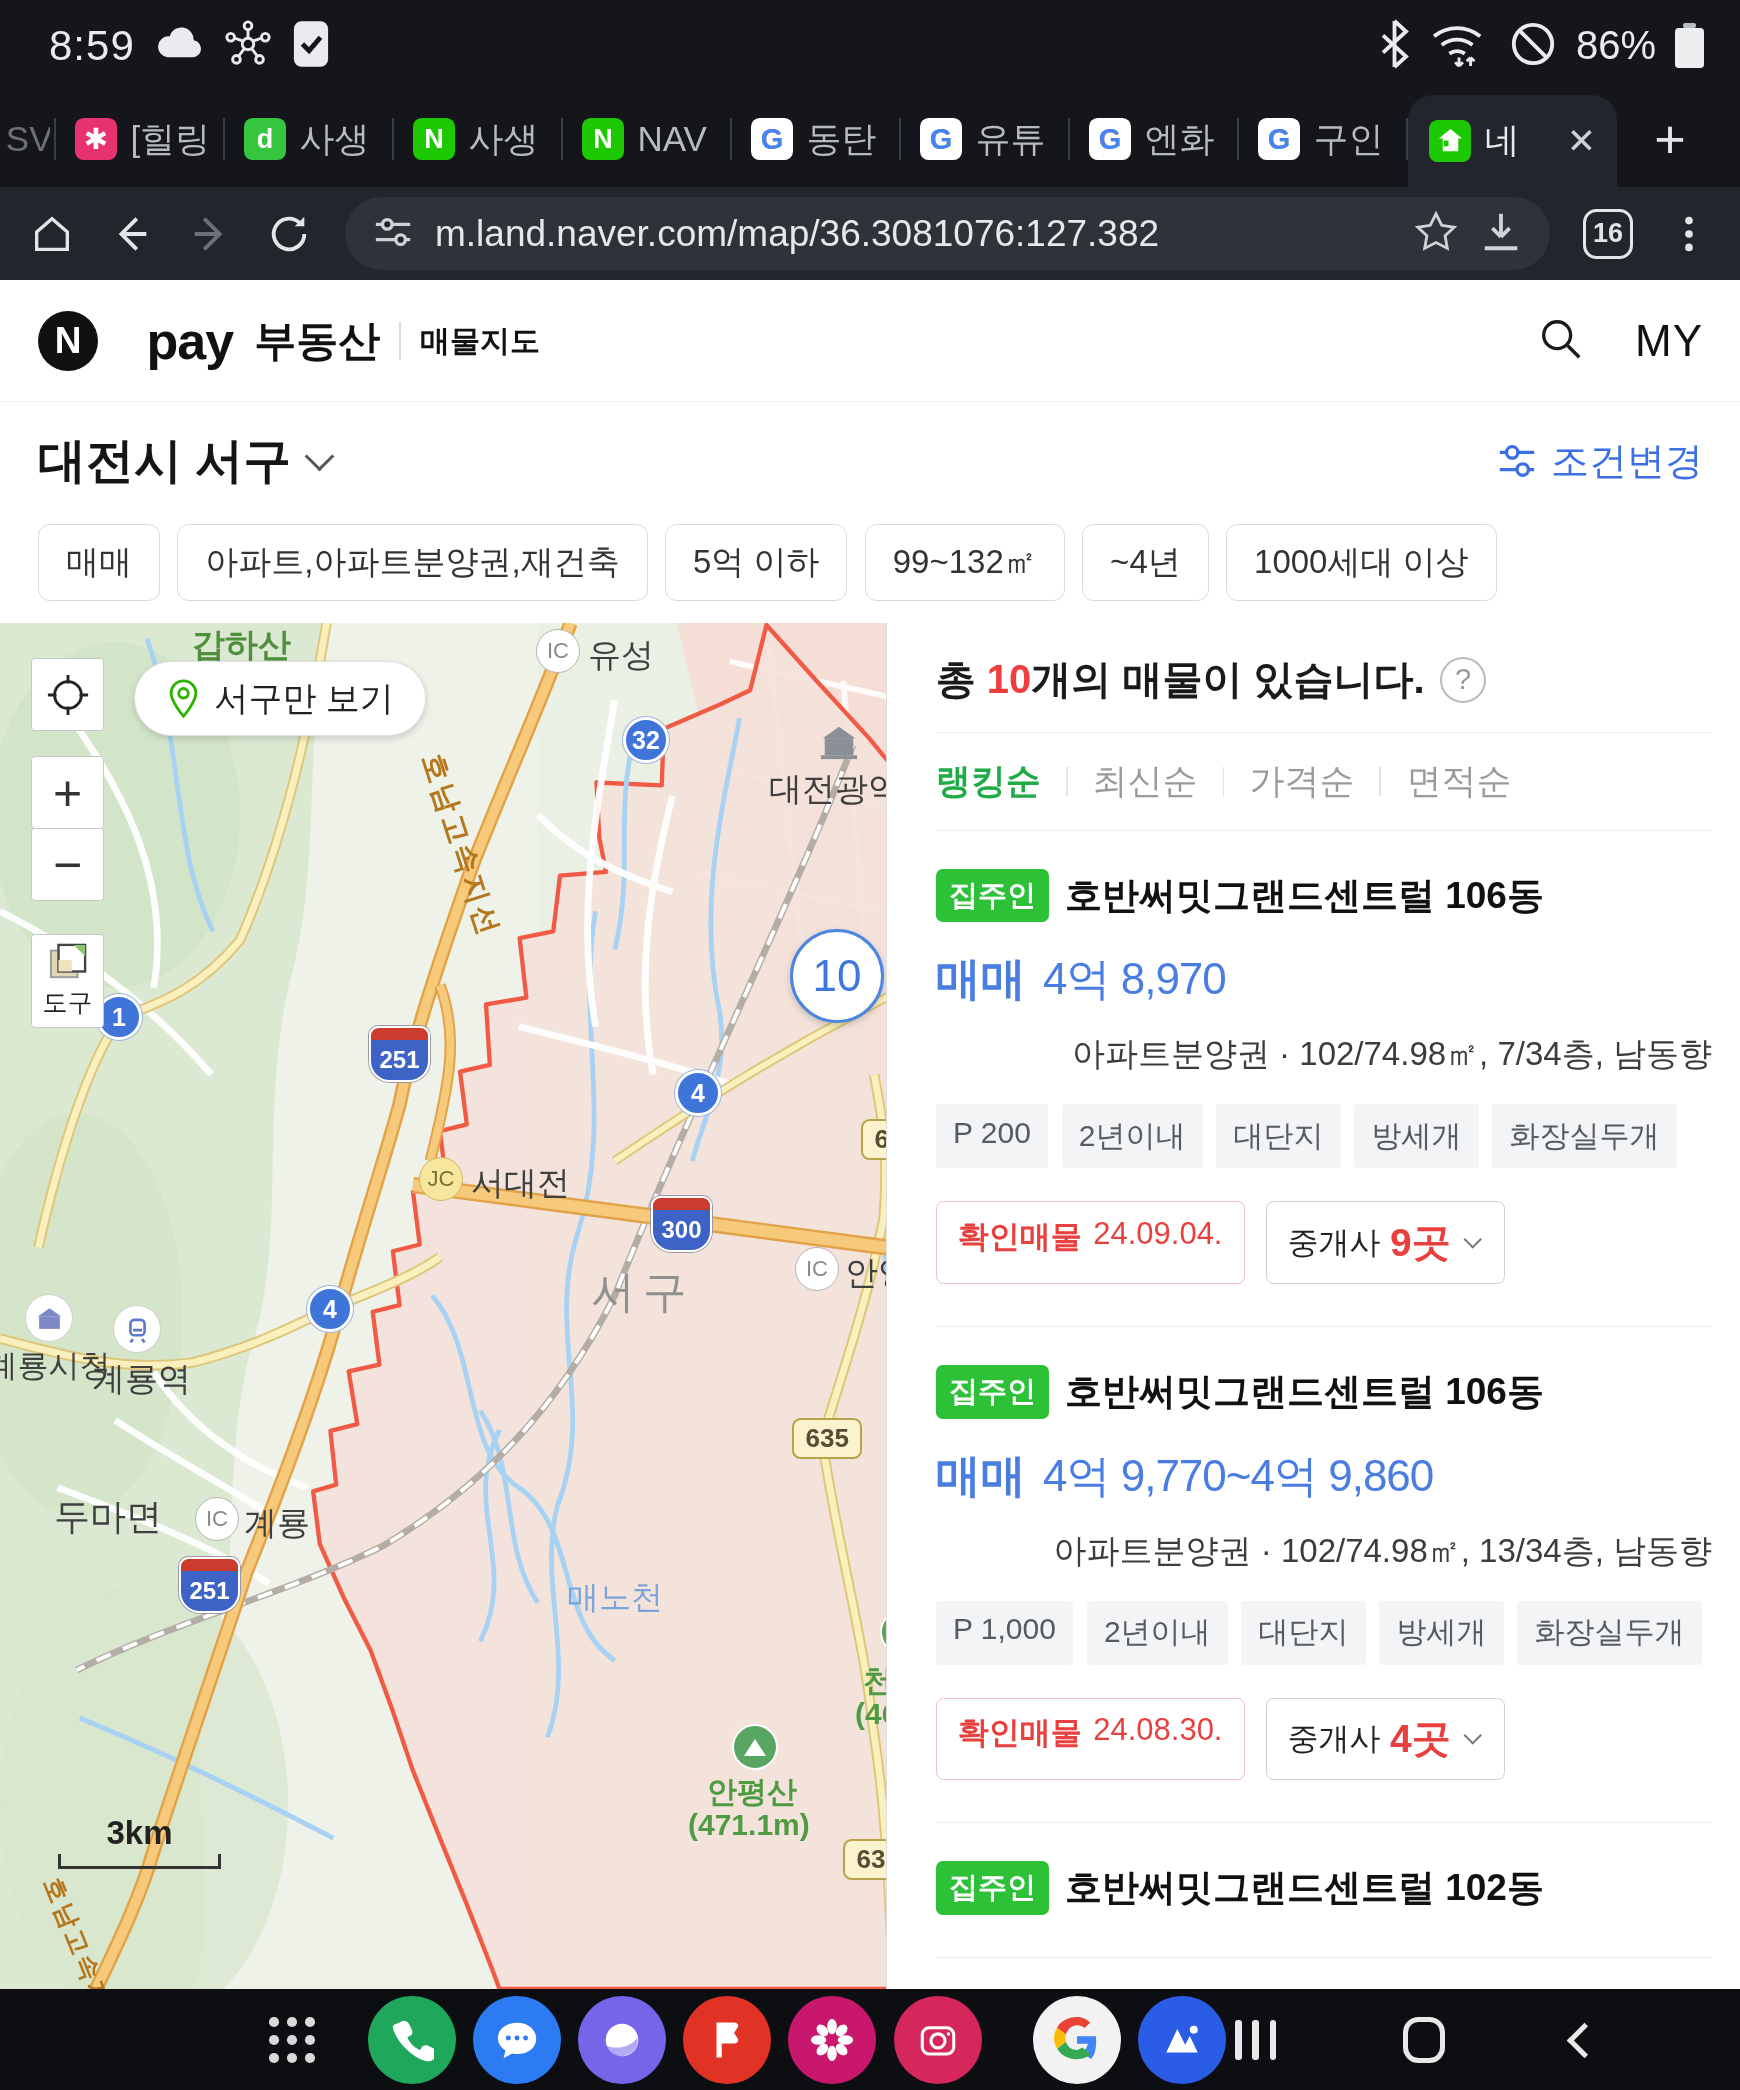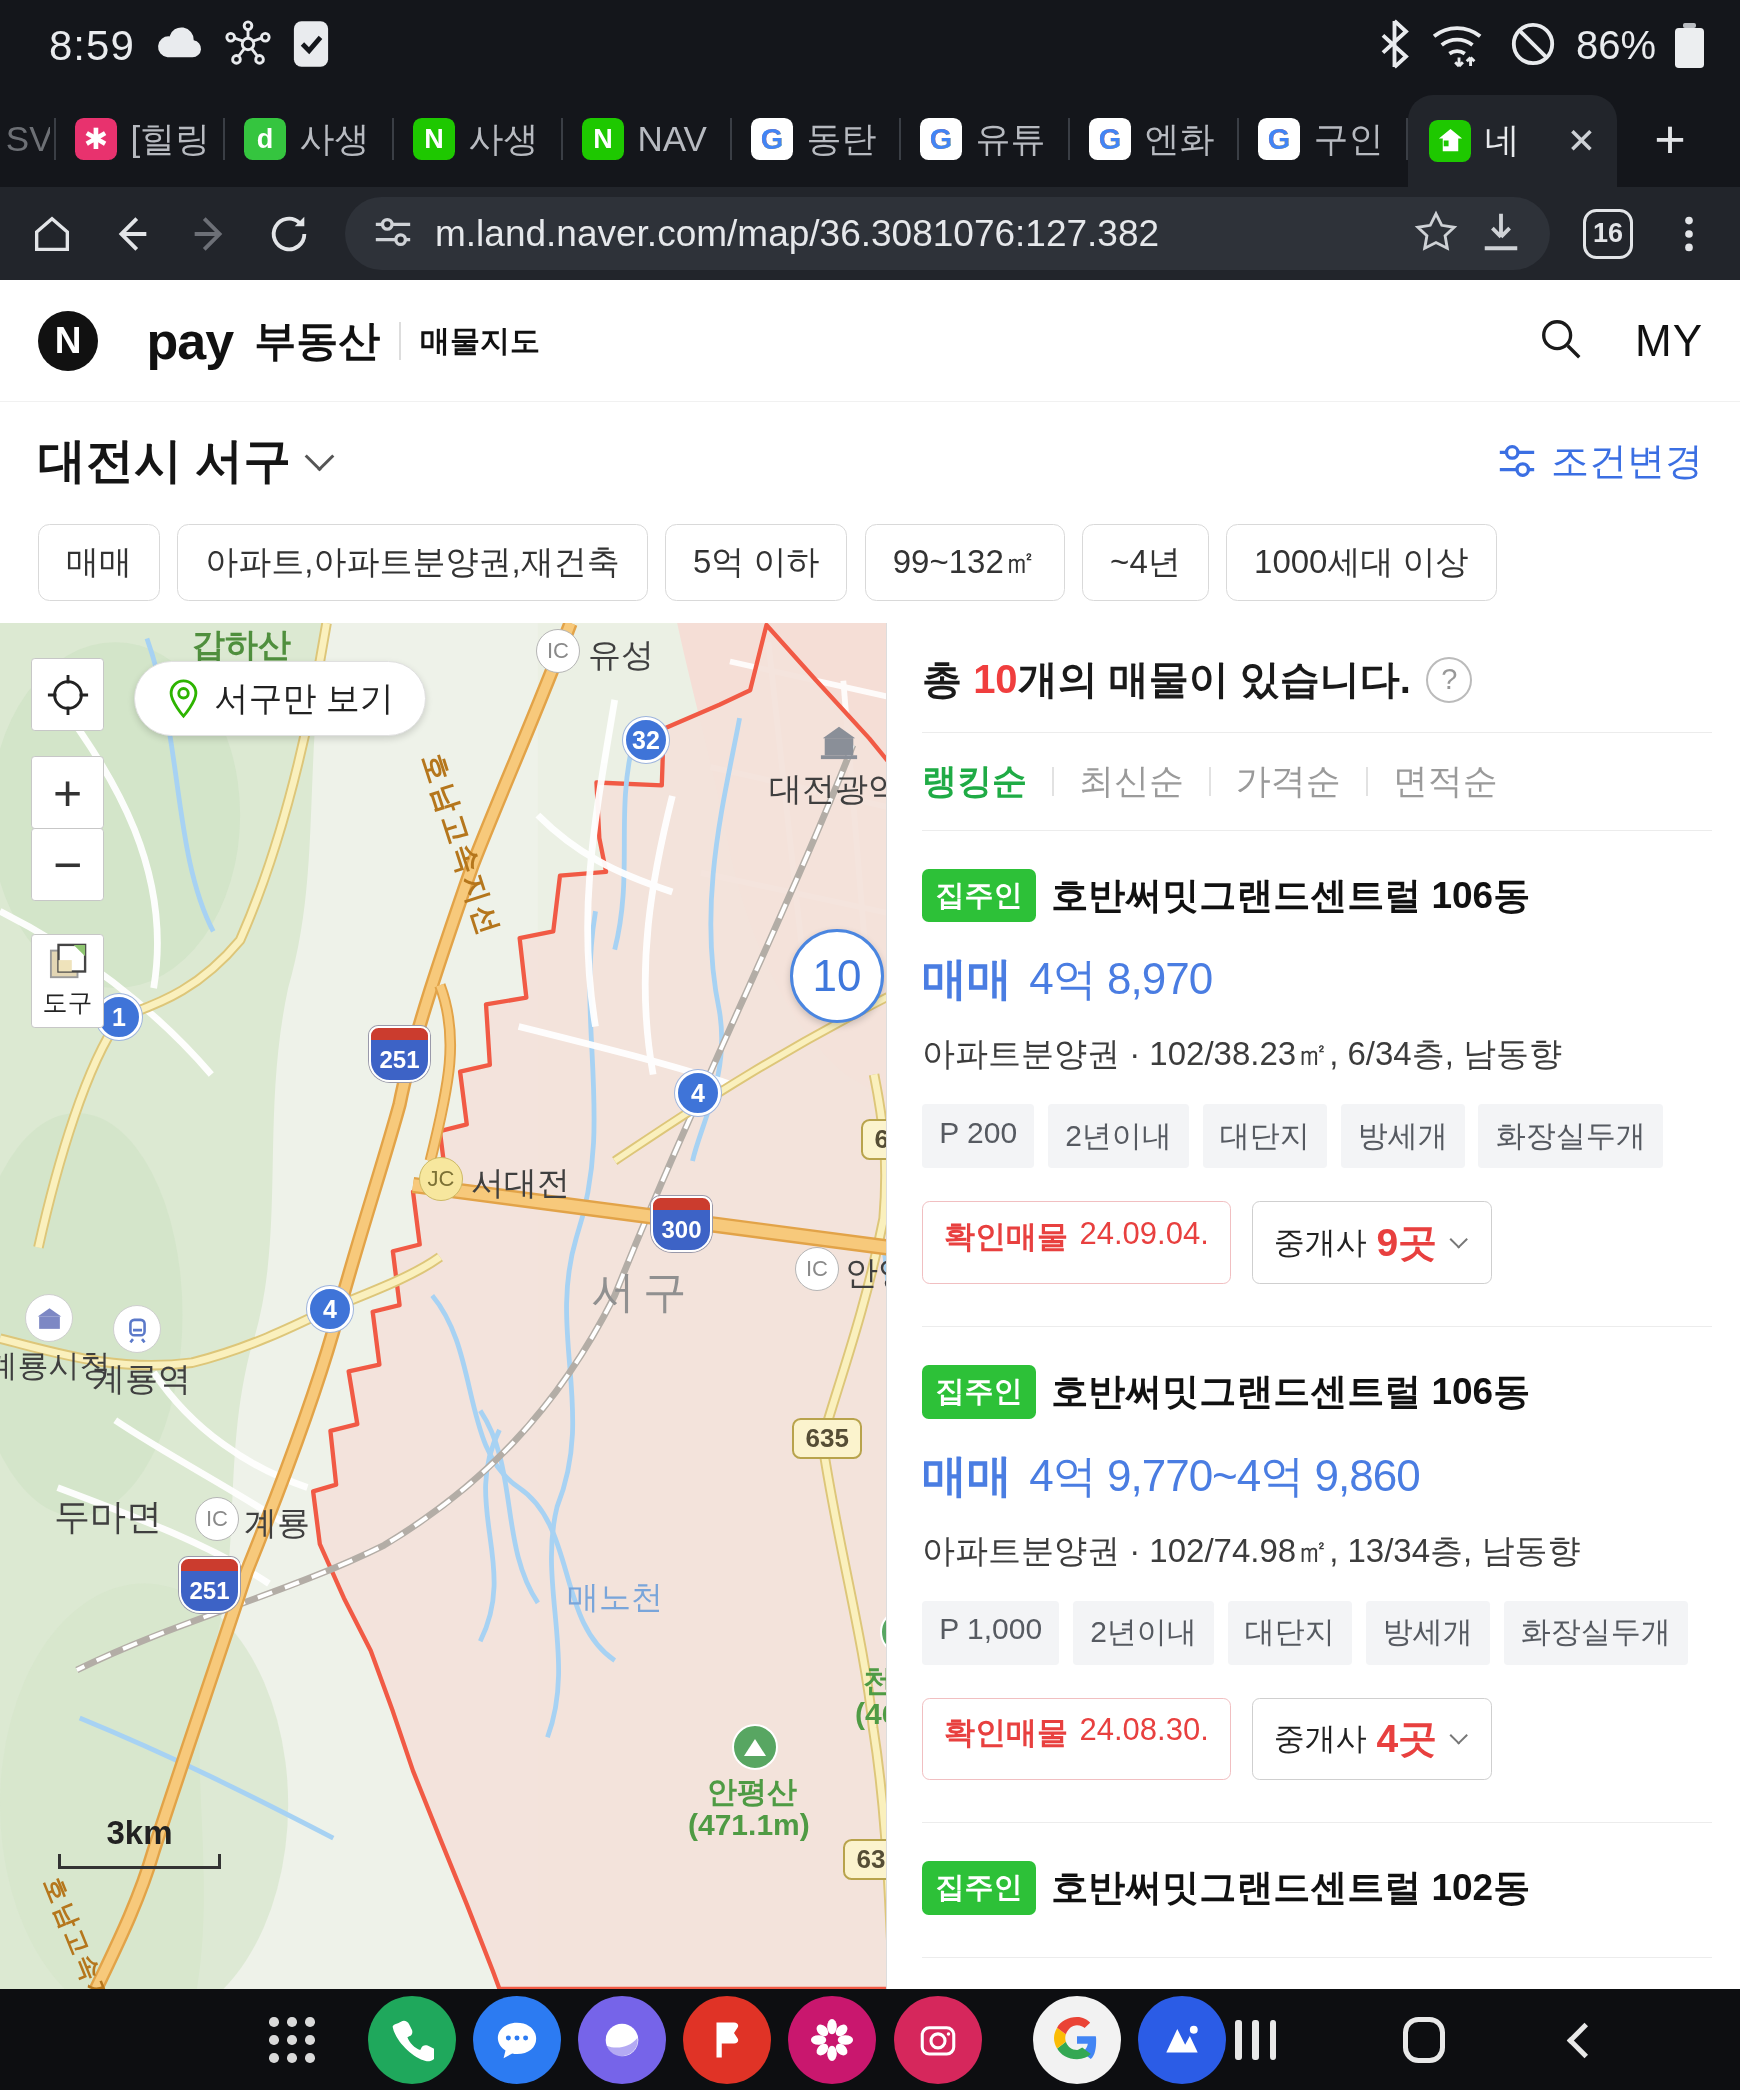--- a/index.html
+++ b/index.html
@@ -132,21 +132,21 @@
   border:1px solid #e0e0e0; border-radius:38px; box-shadow:0 2.9px 7.7px rgba(0,0,0,.15);
   display:flex; align-items:center; gap:13.4px; padding:0 31px; z-index:3; }
 .only-pill span { font-size:34px; color:#222; }
 .scale { position:absolute; left:58px; top:1191px; width:163px; text-align:center; }
 .scale-text { font-size:33px; color:#222; font-weight:bold; }
 .scale-bar { height:15.4px; border-left:3.8px solid #333; border-right:3.8px solid #333;
   border-bottom:3.8px solid #333; margin-top:1.9px; }
 
 
 .panel { width:887px; height:1366px; background:#fff; overflow:hidden; position:relative;
-  padding:0 29px 0 35px; }
+  padding:0 29px 0 49px;text-align:right; }
 .summary-row { display:flex; align-items:center; padding:29px 0 25px; border-bottom:1.9px solid #ececec; }
 .summary-text { font-size:40px; font-weight:bold; color:#1a1a1a; }
 .summary-count { color:#f03e3e; }
 .help-circle { width:46px; height:46px; border-radius:50%; border:2.9px solid #bbb; color:#999;
   font-size:29px; display:flex; align-items:center; justify-content:center; margin-left:15.4px; flex:none; }
 .sort-row { display:flex; align-items:center; gap:25px; padding:25px 0; border-bottom:1.9px solid #ececec; }
 .sort-item { font-size:35px; color:#9a9a9a; }
 .sort-item.active { color:#1fab45; font-weight:bold; }
 .sort-sep { width:1.9px; height:29px; background:#e2e2e2; }
 .card { padding:38px 0 42px; border-bottom:1.9px solid #ececec; }
@@ -573,21 +573,21 @@
 
       <div class="card">
         <div class="card-head">
           <span class="badge">집주인</span>
           <span class="card-title">호반써밋그랜드센트럴 106동</span>
         </div>
         <div class="price-row">
           <span class="trade">매매</span>
           <span class="price">4억 8,970</span>
         </div>
-        <div class="detail-row">아파트분양권 · 102/38.23㎡, 6/34층, 남동향</div>
+        <div class="detail-row">아파트분양권 · 102/74.98㎡, 7/34층, 남동향</div>
         <div class="tags-row">
           <span class="tag">P 200</span>
           <span class="tag">2년이내</span>
           <span class="tag">대단지</span>
           <span class="tag">방세개</span>
           <span class="tag">화장실두개</span>
         </div>
         <div class="foot-row">
           <span class="confirm-box">
             <span class="confirm-label">확인매물</span>

